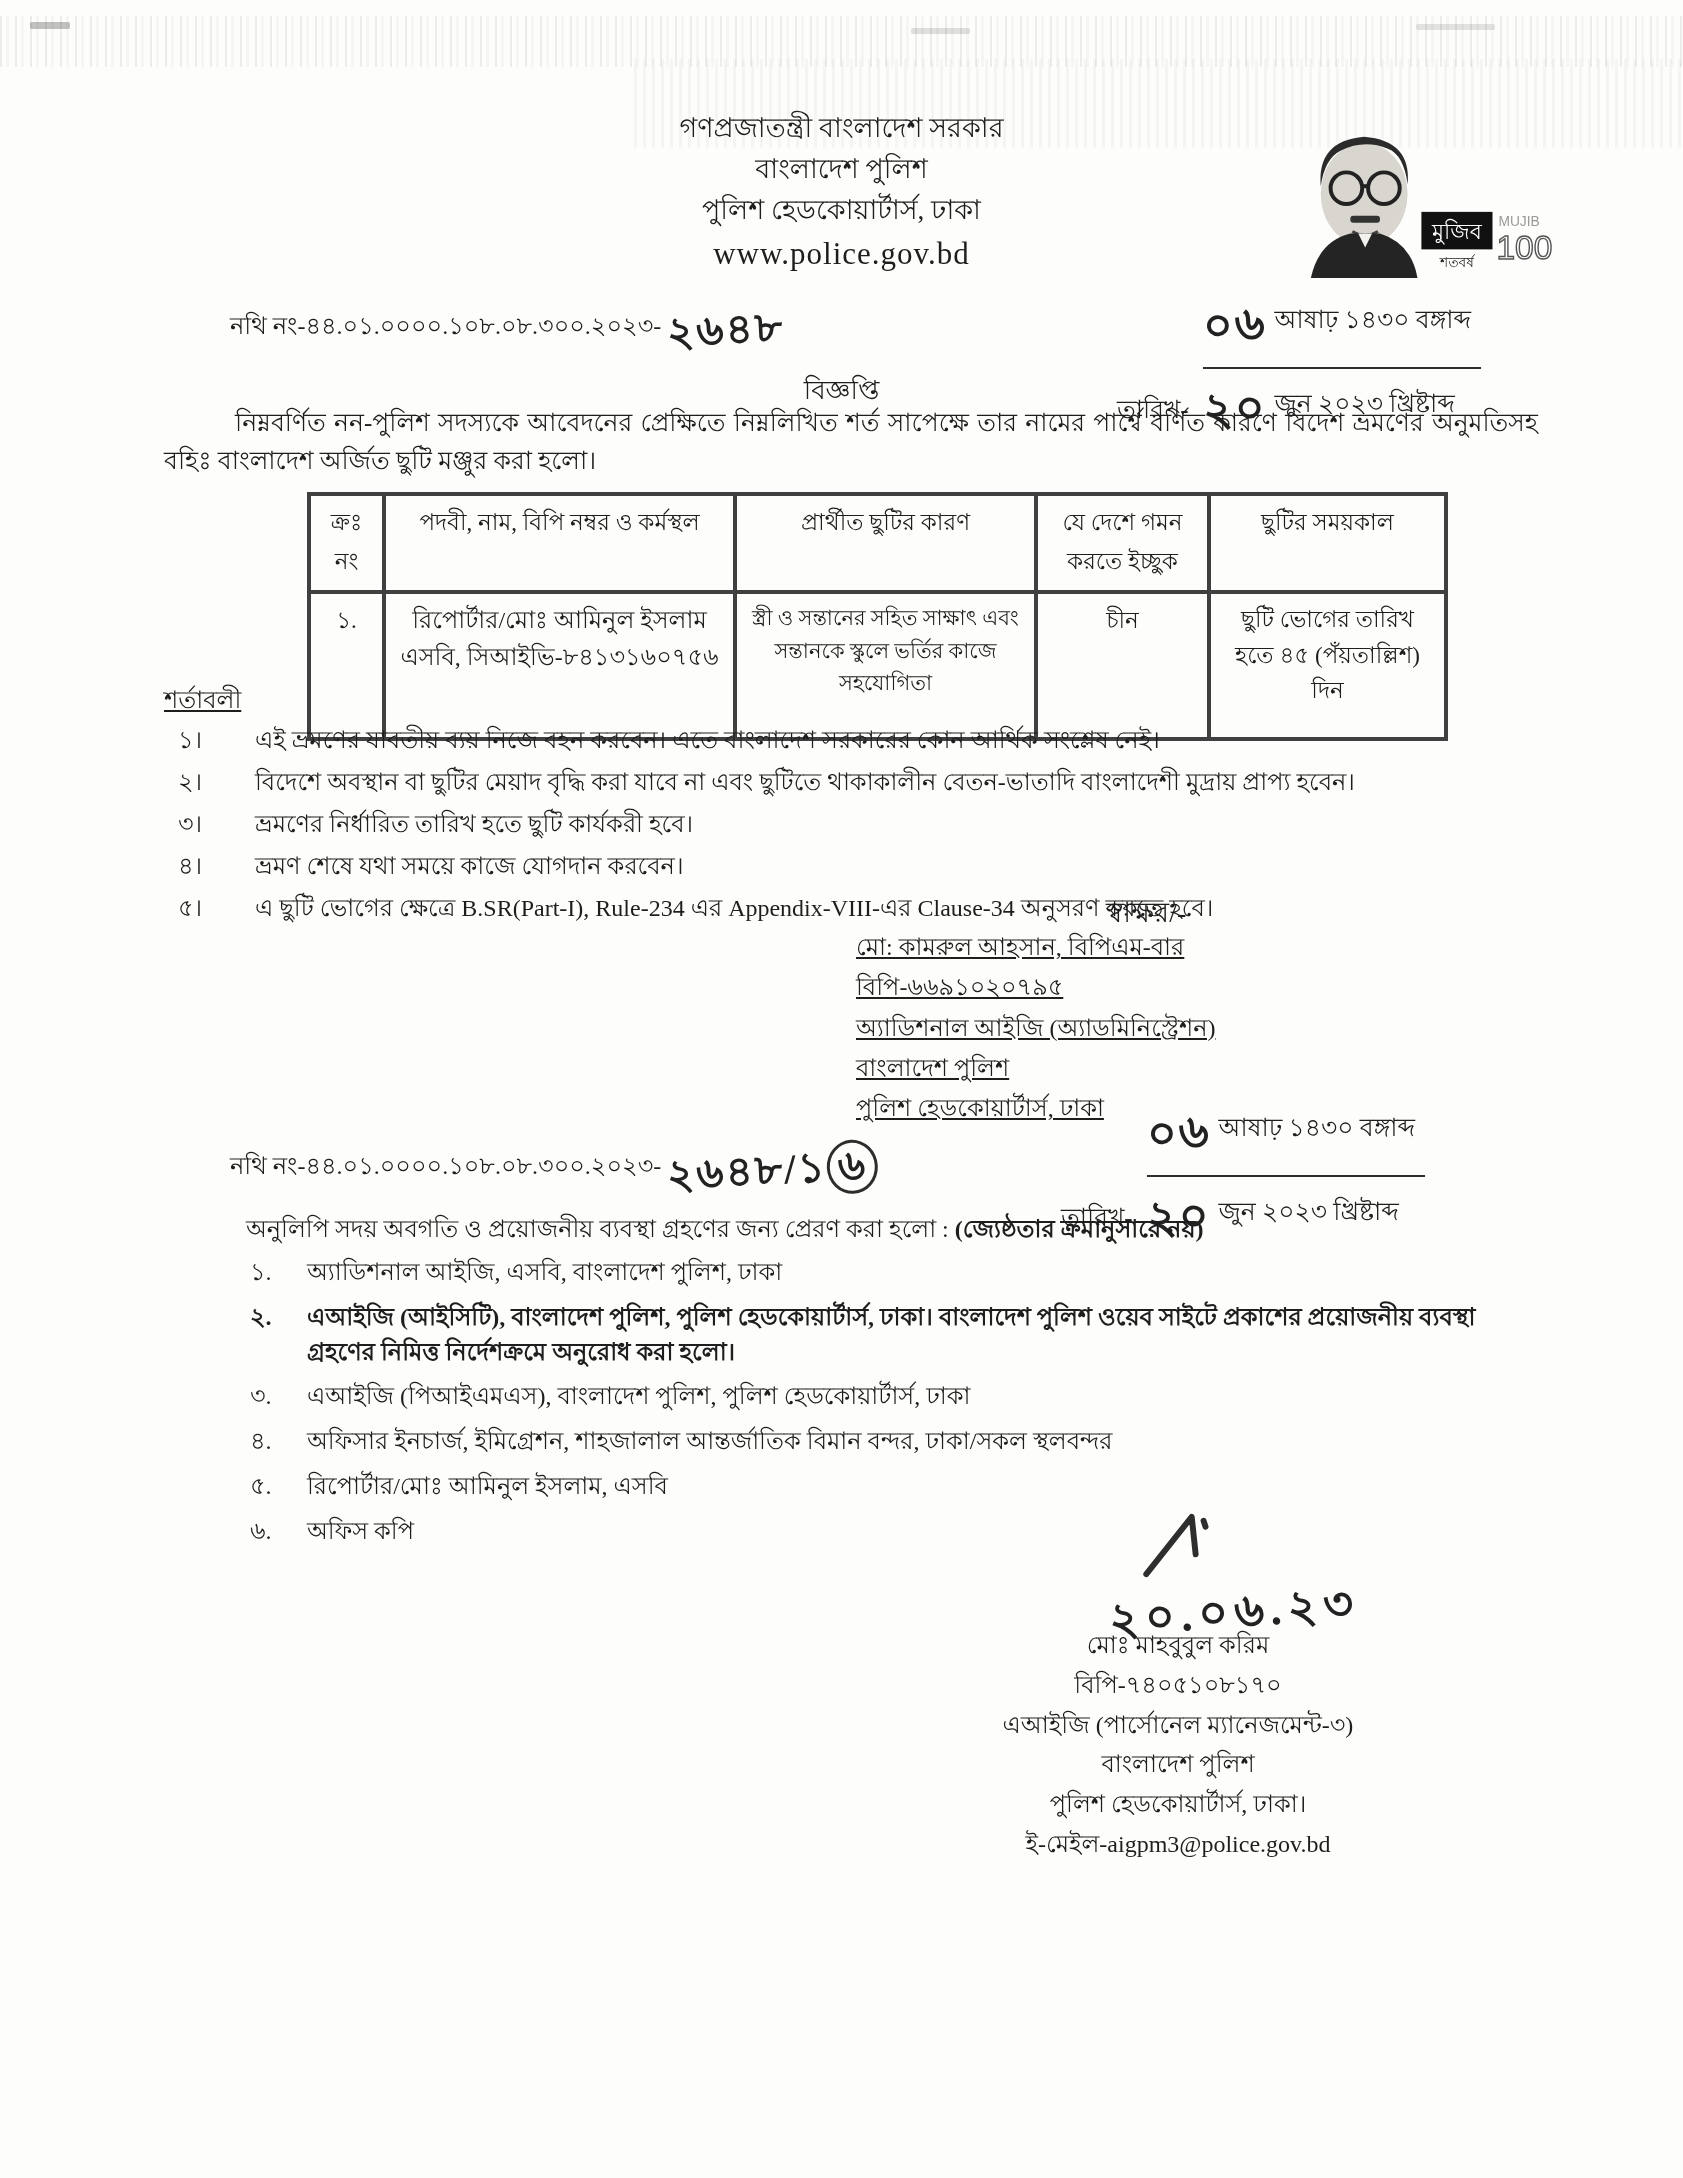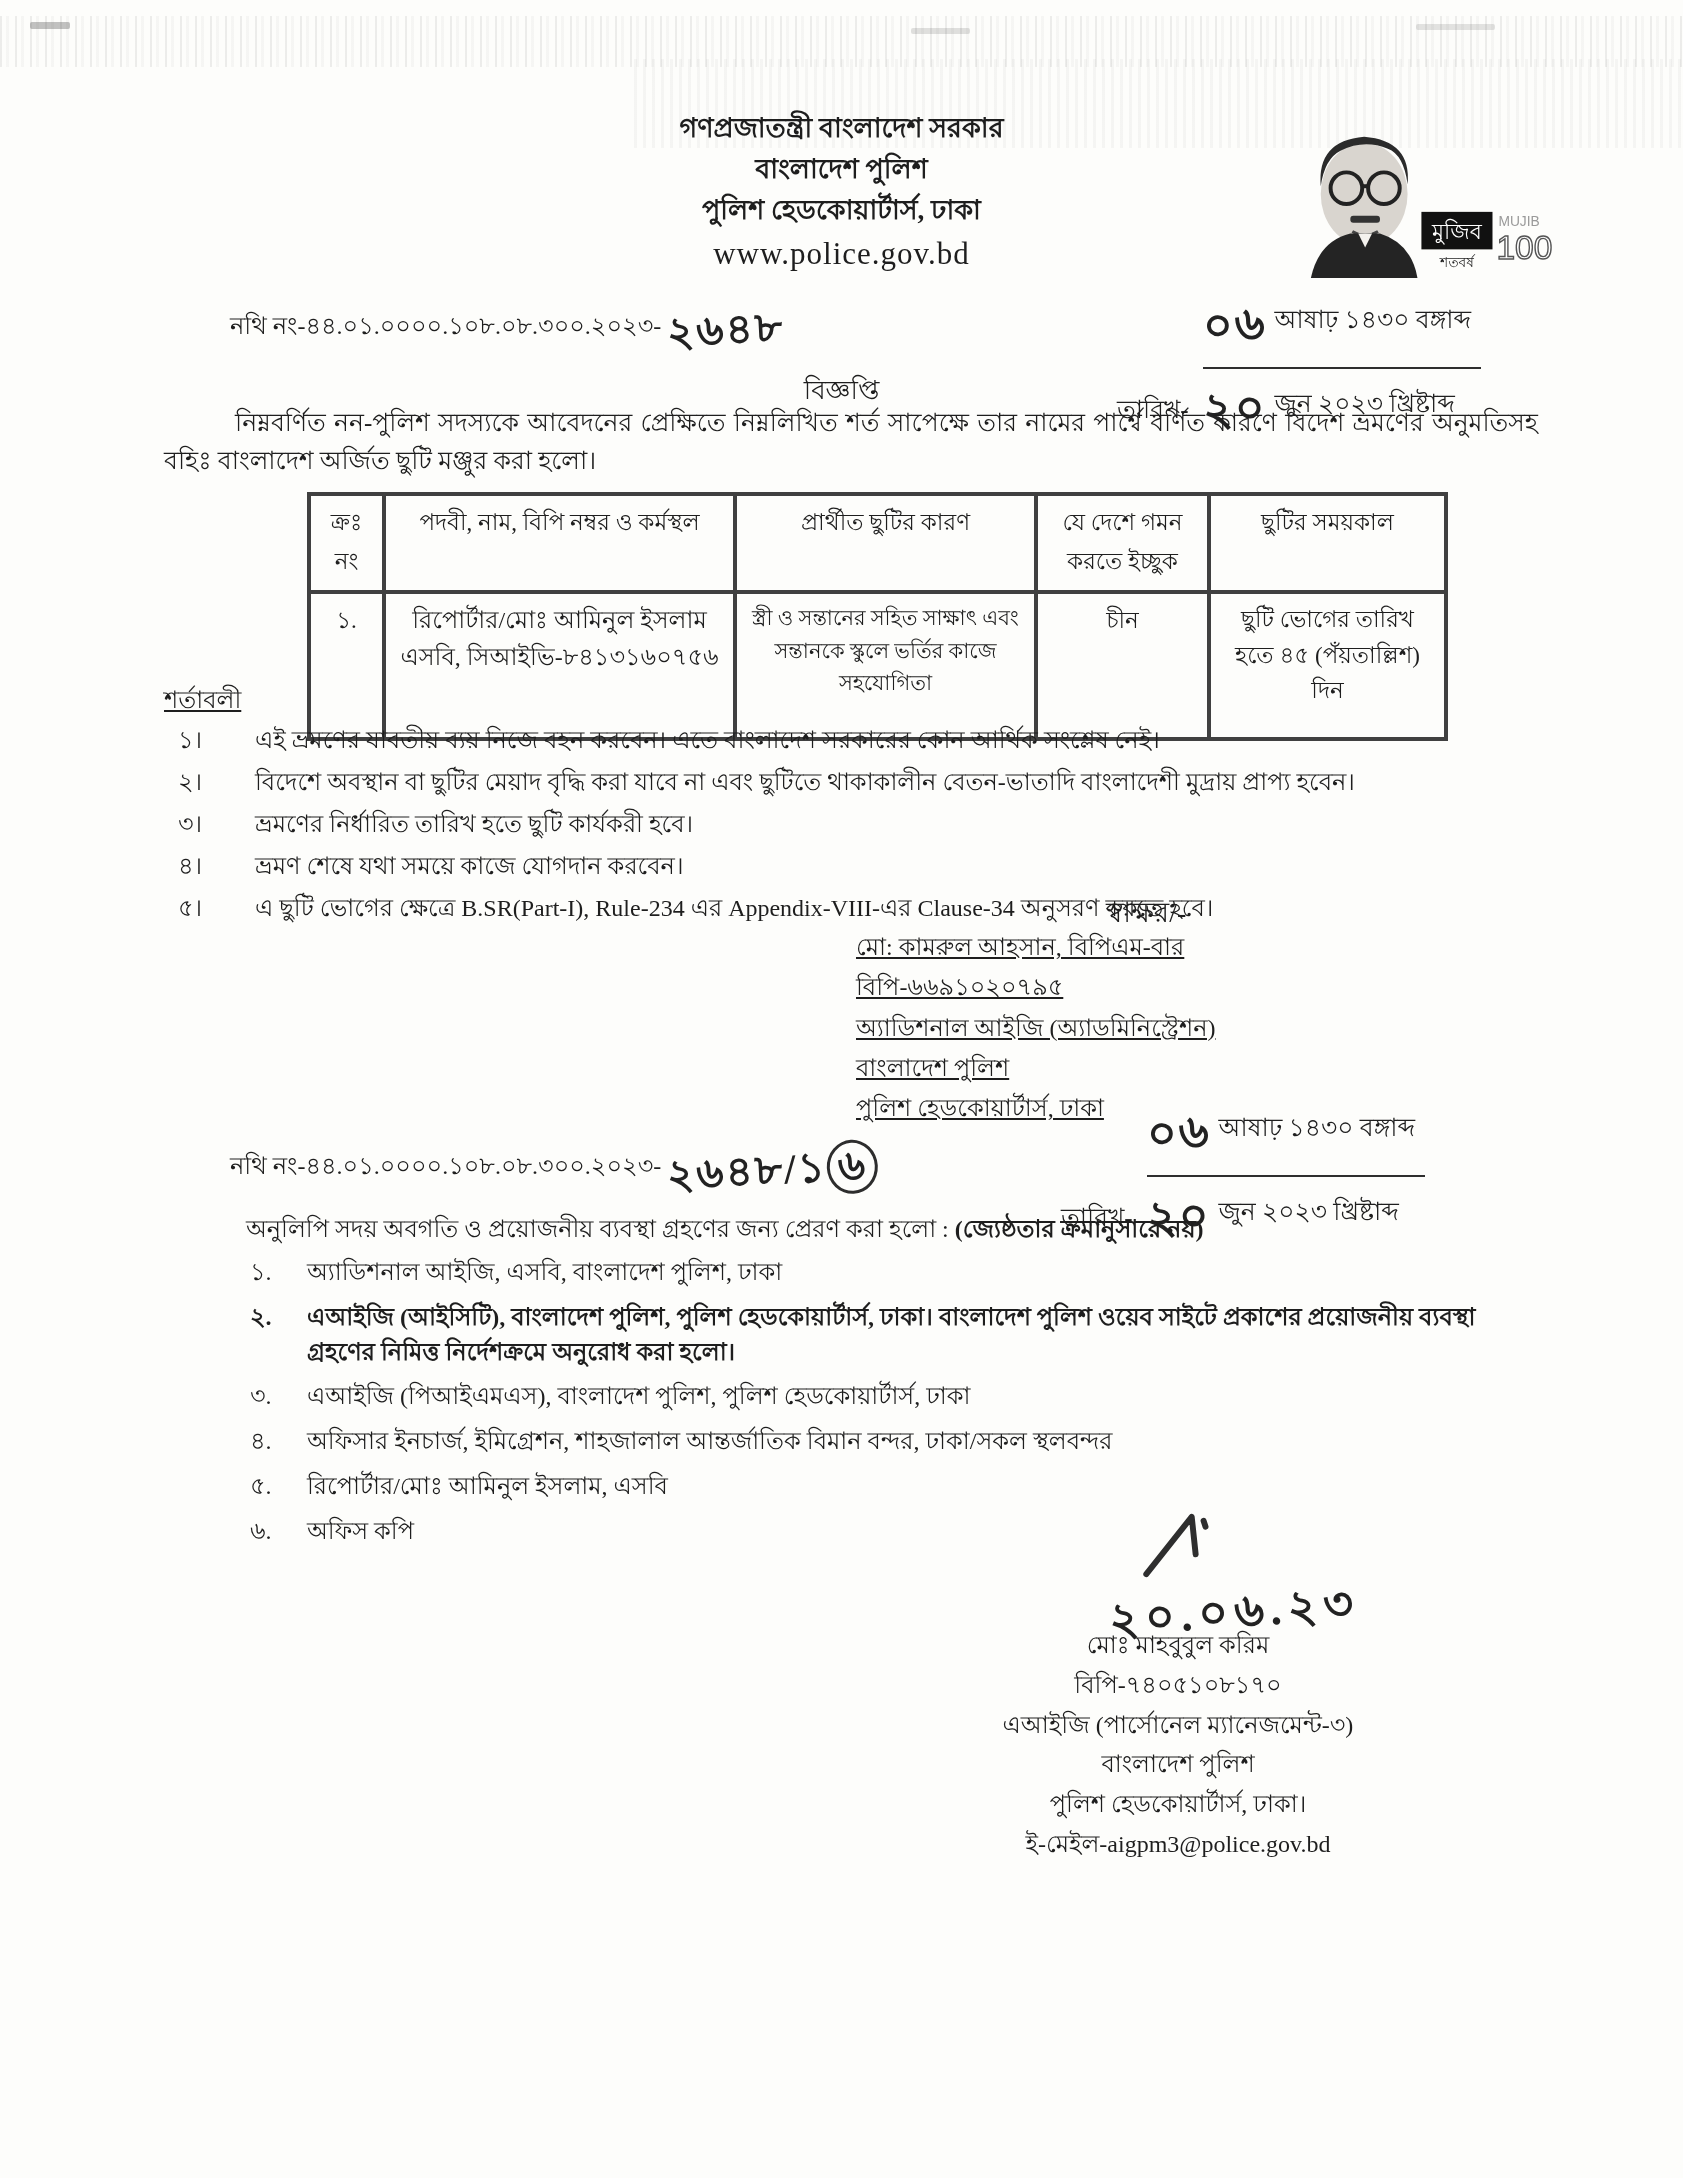--- a/index.html
+++ b/index.html
@@ -17,21 +17,21 @@
     opacity:.9;
   }
   .scan-noise2 {
     position:absolute; top:59px; left:634px; width:1049px; height:89px;
     background:repeating-linear-gradient(90deg, rgba(90,90,90,.05) 0 3px, rgba(0,0,0,0) 3px 9px);
   }
   .smudge { position:absolute; background:rgba(40,40,40,.28); border-radius:2px; }
 
   .hdr { position:absolute; top:115px; left:0; width:100%; text-align:center; line-height:1.0; }
   .hdr div { margin-bottom:14px; }
-  .hdr .bn { font-size:27px;font-weight:bold; }
+  .hdr .bn { font-size:27px; }
   .hdr .web { font-size:31px; letter-spacing:1px;text-align:center; }
 
   .logo { position:absolute; top:125px; left:1277px; width:277px; height:153px; }
 
   .memo-line { position:absolute; left:230px; font-size:24px; white-space:nowrap; }
   .memo-line .hand { font-size:42px; vertical-align:-10px; margin-left:6px; }
 
   .hand {
     display:inline-block; font-weight:bold; color:#222;
     transform:rotate(-3deg); letter-spacing:2px;

